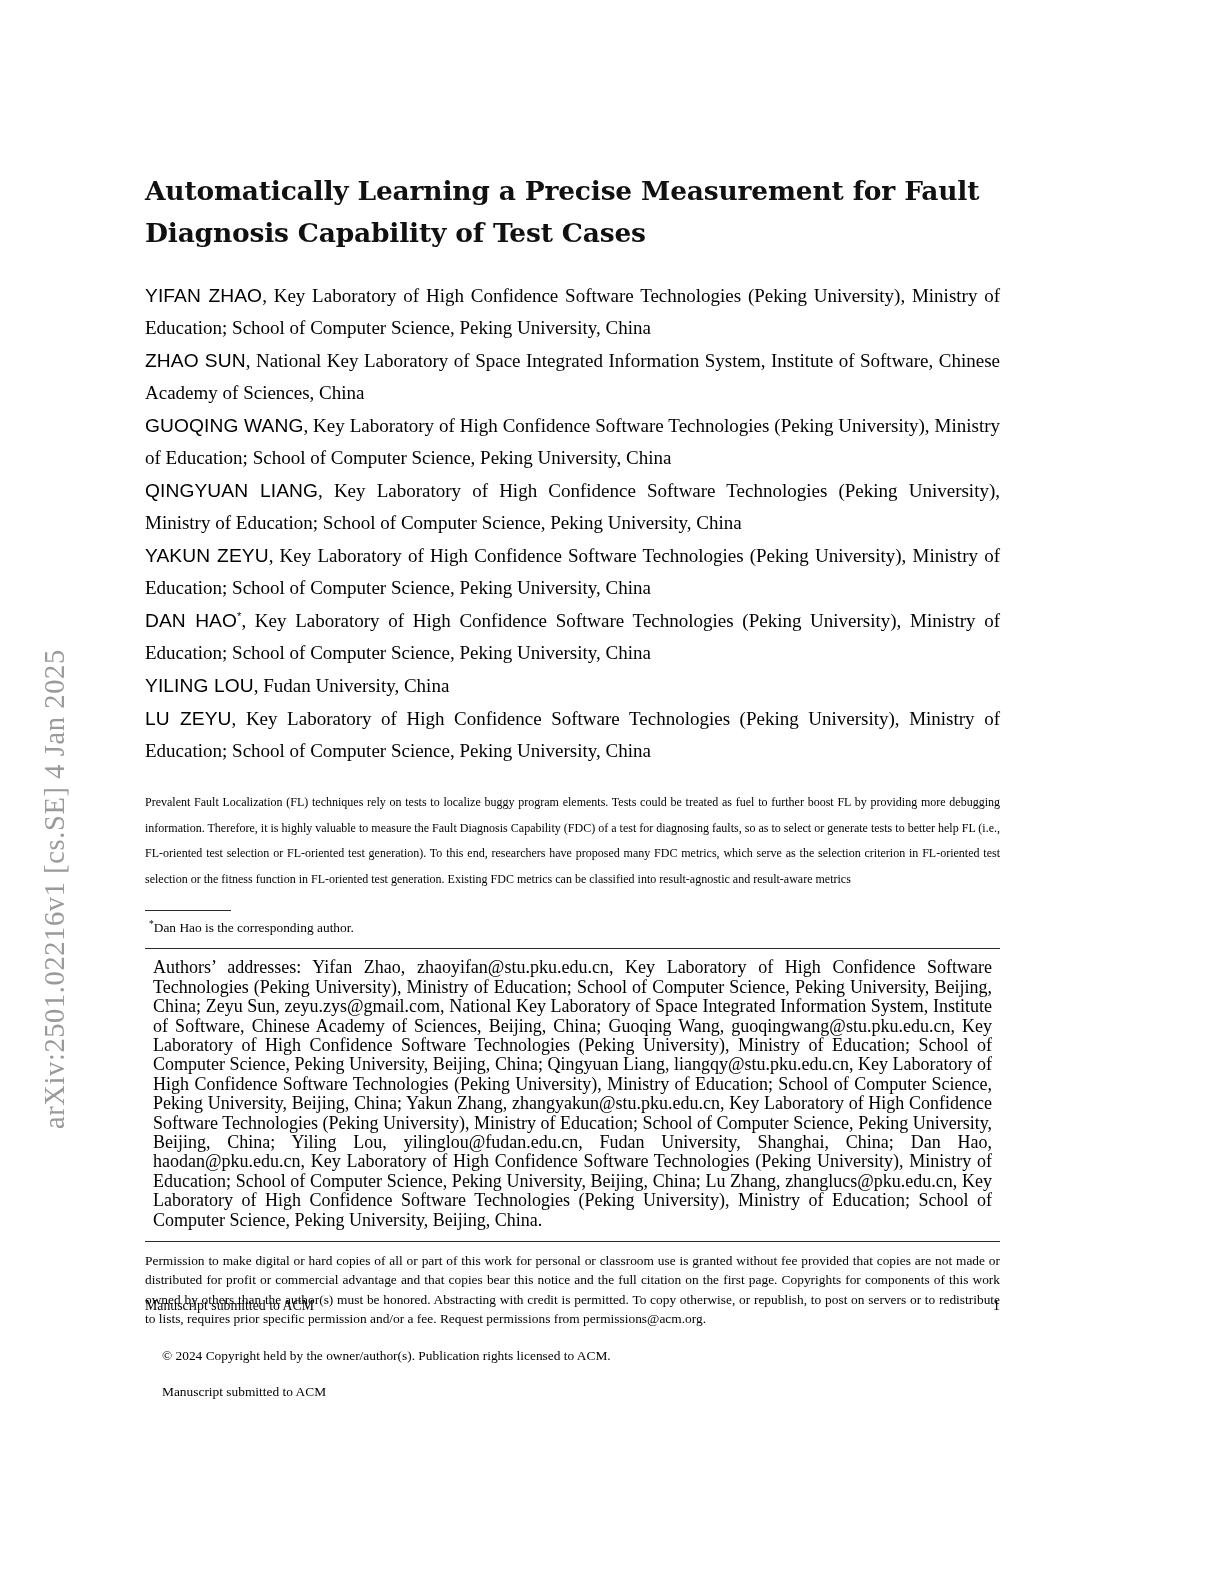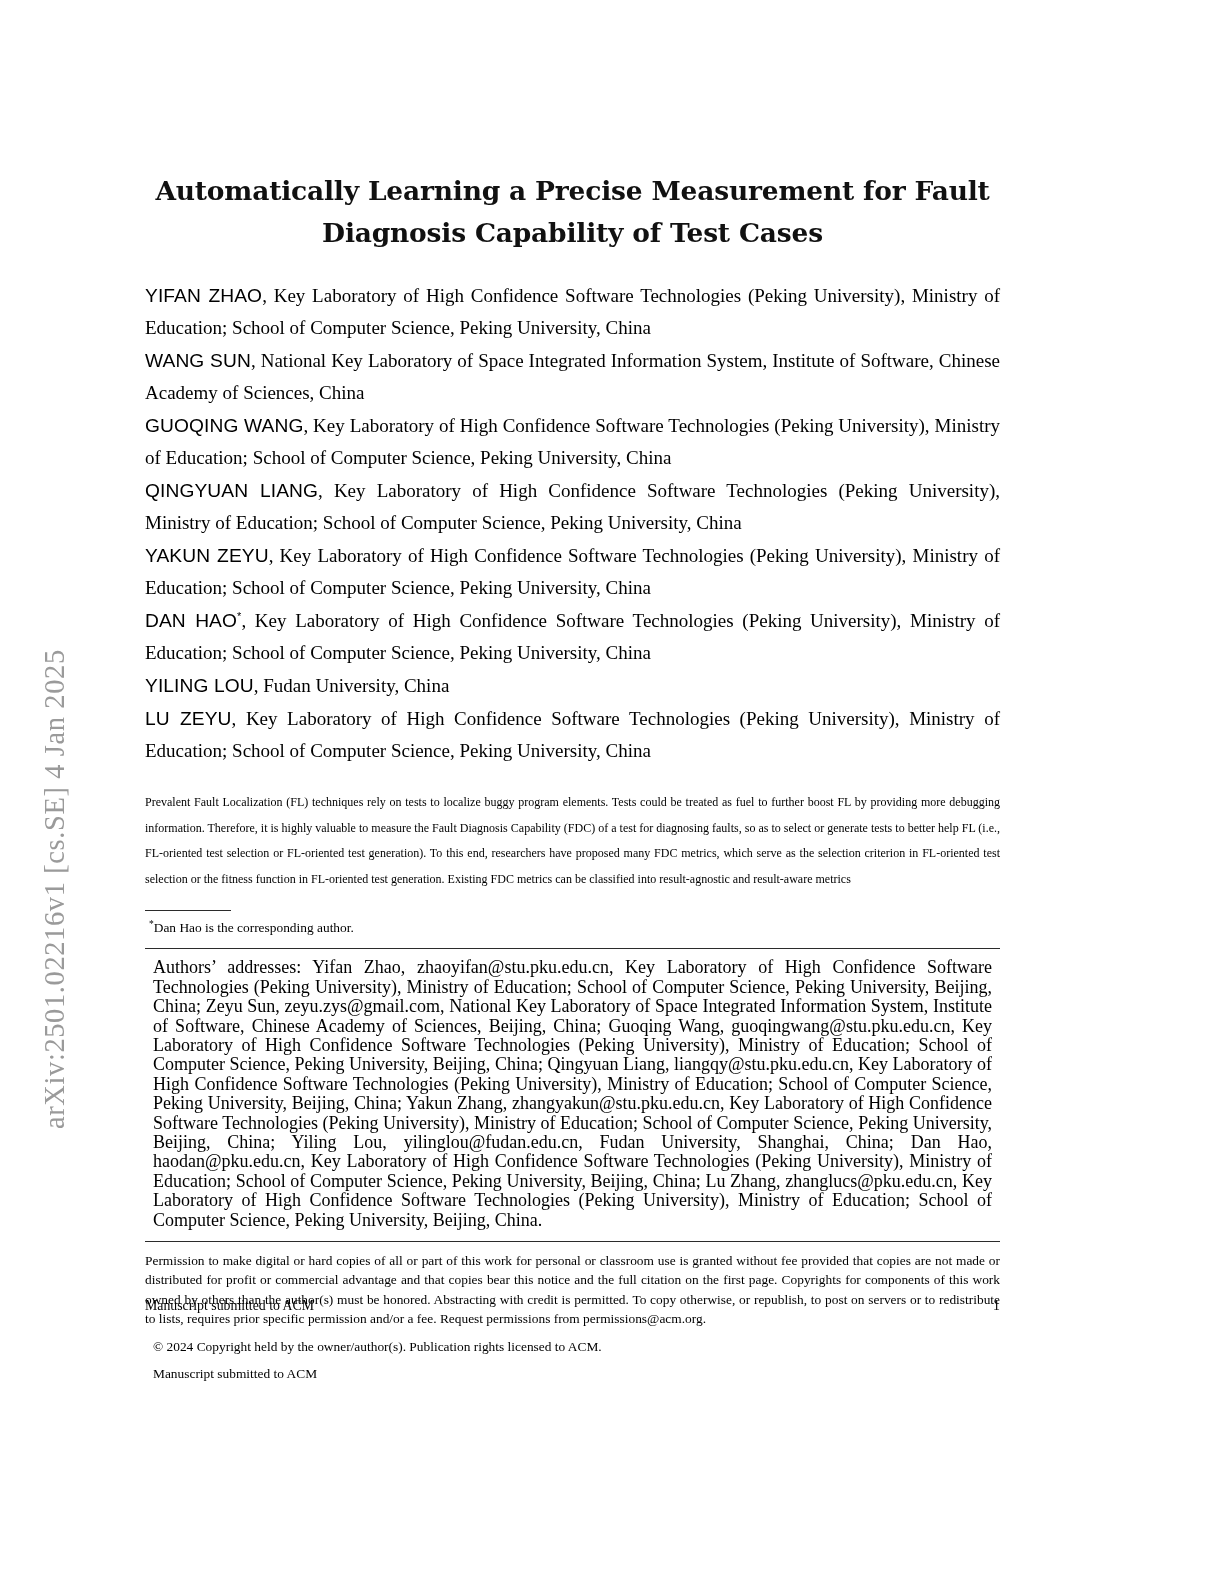--- a/index.html
+++ b/index.html
@@ -52,21 +52,20 @@
 
   
   .paper-title {
     font-family: "DejaVu Serif", "Liberation Serif", serif;
     font-weight: bold;
     font-size: 26.5px;
     line-height: 42px;
     letter-spacing: -0.2px;
     margin: 0 0 26px 0;
     color: #111111;
-    text-align: center;
   }
 
   
   .authors {
     margin: 0 0 0 0;
   }
   .author-row {
     font-size: 17.4px;
     line-height: 32px;
     text-align: justify;
@@ -134,21 +133,21 @@
     font-size: 13.4px;
     line-height: 19.4px;
     text-align: justify;
     text-justify: inter-word;
     margin: 0;
   }
   .copyright-line,
   .manuscript-line {
     font-size: 13.4px;
     line-height: 19.4px;
-    margin: 8px;
+    margin: 17px;
     text-align: left;
   }
 
   
   .page-footer {
     position: absolute;
     left: 145px;
     top: 1298px;
     width: 855px;
     display: flex;
@@ -170,21 +169,21 @@
 
     <h1 class="paper-title">Automatically Learning a Precise Measurement for Fault Diagnosis Capability of Test Cases</h1>
 
     <div class="authors">
 
       <div class="author-row">
         <span class="author-name"><span>YIFAN ZHAO</span><sup></sup></span><span class="author-aff">, Key Laboratory of High Confidence Software Technologies (Peking University), Ministry of Education; School of Computer Science, Peking University, China</span>
       </div>
 
       <div class="author-row">
-        <span class="author-name"><span>WANG SUN</span><sup></sup></span><span class="author-aff">, National Key Laboratory of Space Integrated Information System, Institute of Software, Chinese Academy of Sciences, China</span>
+        <span class="author-name"><span>ZHAO SUN</span><sup></sup></span><span class="author-aff">, National Key Laboratory of Space Integrated Information System, Institute of Software, Chinese Academy of Sciences, China</span>
       </div>
 
       <div class="author-row">
         <span class="author-name"><span>GUOQING WANG</span><sup></sup></span><span class="author-aff">, Key Laboratory of High Confidence Software Technologies (Peking University), Ministry of Education; School of Computer Science, Peking University, China</span>
       </div>
 
       <div class="author-row">
         <span class="author-name"><span>QINGYUAN LIANG</span><sup></sup></span><span class="author-aff">, Key Laboratory of High Confidence Software Technologies (Peking University), Ministry of Education; School of Computer Science, Peking University, China</span>
       </div>
 

